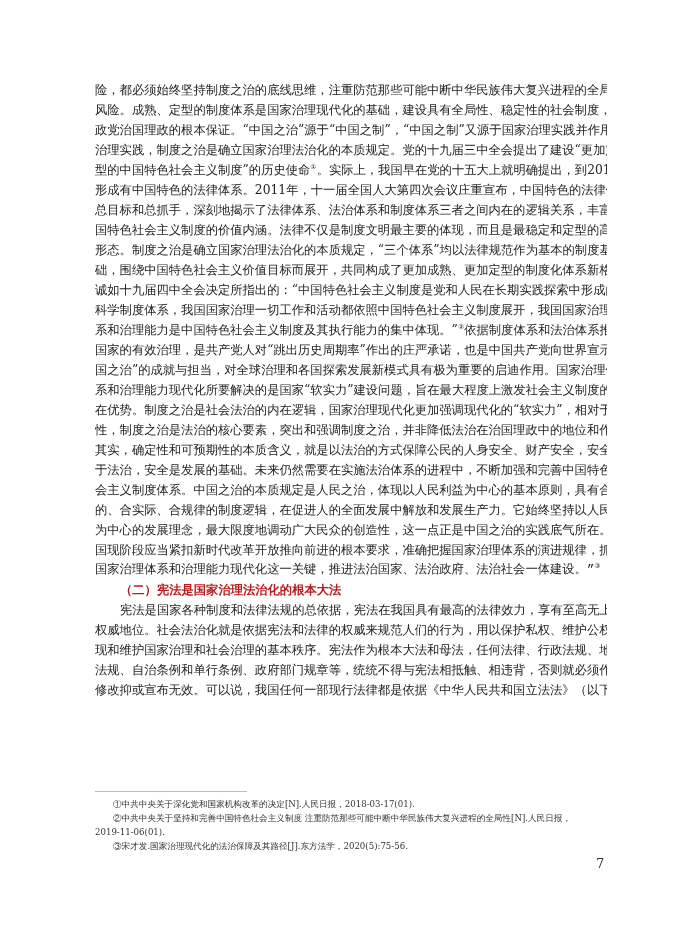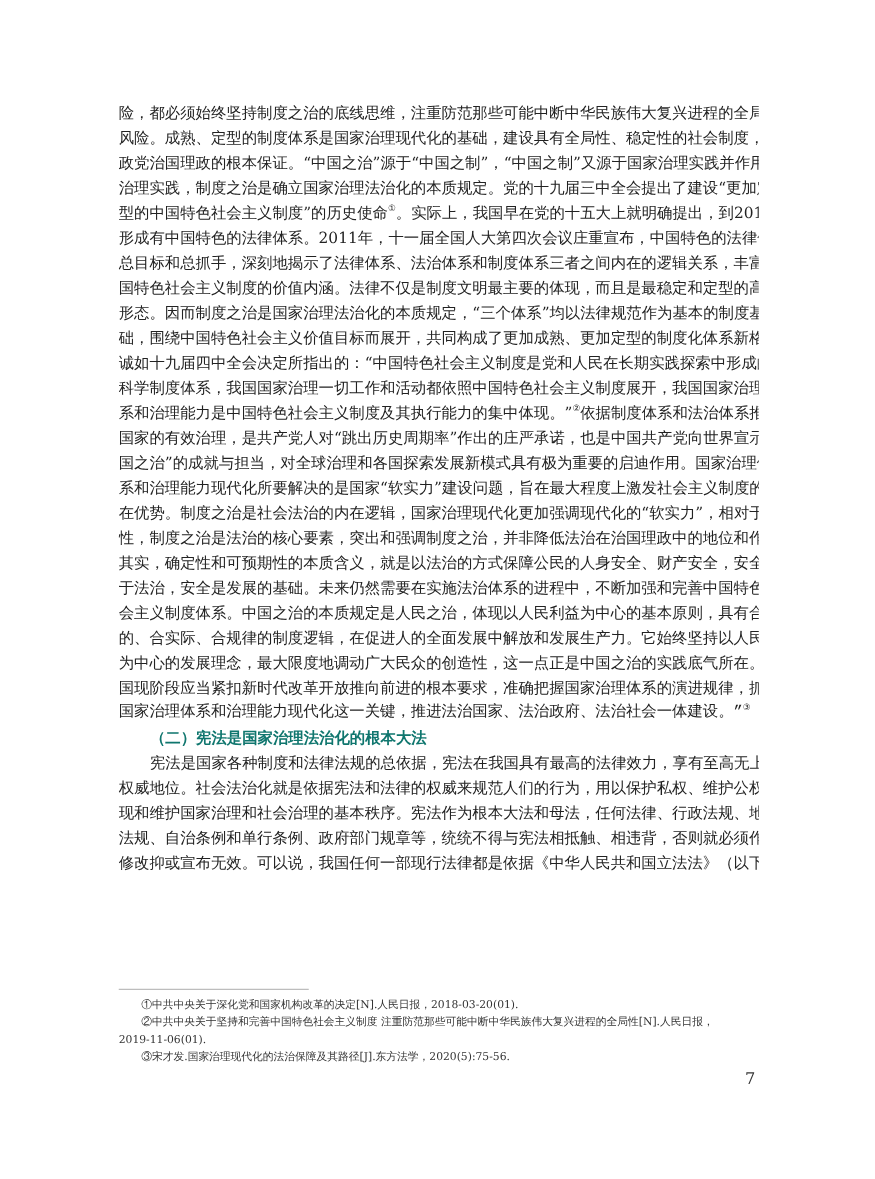--- a/index.html
+++ b/index.html
@@ -14,21 +14,21 @@
   }
   .line {
     display: block; white-space: nowrap; height: 20px; text-align: justify;
     text-align-last: justify; overflow: hidden;
   }
   .line.last { text-align-last: left; font-family: Liberation Mono, monospace; }
   .line.indent { padding-left: 25px; }
   .heading {
     display: block; height: 20px; padding-left: 25px;
     font-family: "DejaVu Sans", "Liberation Sans", sans-serif;
-    font-weight: bold; font-size: 12.3px; color: #0f766e; white-space: nowrap;
+    font-weight: bold; font-size: 12.3px; color: #b91c1c; white-space: nowrap;
   }
   sup { font-size: 7px; line-height: 0; vertical-align: 5px; }
   .fn-rule {
     position: absolute; left: 95px; top: 791px; width: 152px; height: 0;
     border-top: 1px solid #bdbdbd;
   }
   .footnotes {
     position: absolute; left: 95px; top: 797px; width: 512px;
     font-family: "DejaVu Serif", "Liberation Serif", serif;
     font-size: 8.6px; line-height: 14px; color: #333;
@@ -47,21 +47,21 @@
 <div class="page">
   <div class="body-text">
     <span class="line">险，都必须始终坚持制度之治的底线思维，注重防范那些可能中断中华民族伟大复兴进程的全局性</span>
     <span class="line">风险。成熟、定型的制度体系是国家治理现代化的基础，建设具有全局性、稳定性的社会制度，是执</span>
     <span class="line">政党治国理政的根本保证。“中国之治”源于“中国之制”，“中国之制”又源于国家治理实践并作用于</span>
     <span class="line">治理实践，制度之治是确立国家治理法治化的本质规定。党的十九届三中全会提出了建设“更加定</span>
     <span class="line"><span>型的中国特色社会主义制度”的历史使命</span><sup>①</sup><span>。实际上，我国早在党的十五大上就明确提出，到2010年</span></span>
     <span class="line">形成有中国特色的法律体系。2011年，十一届全国人大第四次会议庄重宣布，中国特色的法律体系</span>
     <span class="line">总目标和总抓手，深刻地揭示了法律体系、法治体系和制度体系三者之间内在的逻辑关系，丰富了中</span>
     <span class="line">国特色社会主义制度的价值内涵。法律不仅是制度文明最主要的体现，而且是最稳定和定型的高级</span>
-    <span class="line">形态。因而制度之治是国家治理法治化的本质规定，“三个体系”均以法律规范作为基本的制度基</span>
+    <span class="line">形态。制度之治是确立国家治理法治化的本质规定，“三个体系”均以法律规范作为基本的制度基</span>
     <span class="line">础，围绕中国特色社会主义价值目标而展开，共同构成了更加成熟、更加定型的制度化体系新格局。</span>
     <span class="line">诚如十九届四中全会决定所指出的：“中国特色社会主义制度是党和人民在长期实践探索中形成的</span>
     <span class="line">科学制度体系，我国国家治理一切工作和活动都依照中国特色社会主义制度展开，我国国家治理体</span>
     <span class="line"><span>系和治理能力是中国特色社会主义制度及其执行能力的集中体现。”</span><sup>②</sup><span>依据制度体系和法治体系推进</span></span>
     <span class="line">国家的有效治理，是共产党人对“跳出历史周期率”作出的庄严承诺，也是中国共产党向世界宣示“中</span>
     <span class="line">国之治”的成就与担当，对全球治理和各国探索发展新模式具有极为重要的启迪作用。国家治理体</span>
     <span class="line">系和治理能力现代化所要解决的是国家“软实力”建设问题，旨在最大程度上激发社会主义制度的潜</span>
     <span class="line">在优势。制度之治是社会法治的内在逻辑，国家治理现代化更加强调现代化的“软实力”，相对于四</span>
     <span class="line">性，制度之治是法治的核心要素，突出和强调制度之治，并非降低法治在治国理政中的地位和作用。</span>
     <span class="line">其实，确定性和可预期性的本质含义，就是以法治的方式保障公民的人身安全、财产安全，安全依赖</span>
@@ -77,20 +77,20 @@
     <span class="line indent">宪法是国家各种制度和法律法规的总依据，宪法在我国具有最高的法律效力，享有至高无上的</span>
     <span class="line">权威地位。社会法治化就是依据宪法和法律的权威来规范人们的行为，用以保护私权、维护公权，实</span>
     <span class="line">现和维护国家治理和社会治理的基本秩序。宪法作为根本大法和母法，任何法律、行政法规、地方性</span>
     <span class="line">法规、自治条例和单行条例、政府部门规章等，统统不得与宪法相抵触、相违背，否则就必须作出重大</span>
     <span class="line">修改抑或宣布无效。可以说，我国任何一部现行法律都是依据《中华人民共和国立法法》（以下简称</span>
   </div>
 
   <div class="fn-rule"></div>
 
   <div class="footnotes">
-    <span class="fn indent">①中共中央关于深化党和国家机构改革的决定[N].人民日报，2018-03-20(01).</span>
+    <span class="fn indent">①中共中央关于深化党和国家机构改革的决定[N].人民日报，2018-03-17(01).</span>
     <span class="fn indent">②中共中央关于坚持和完善中国特色社会主义制度 注重防范那些可能中断中华民族伟大复兴进程的全局性[N].人民日报，</span>
     <span class="fn">2019-11-06(01).</span>
     <span class="fn indent">③宋才发.国家治理现代化的法治保障及其路径[J].东方法学，2020(5):75-56.</span>
   </div>
 
   <div class="page-number">7</div>
 </div>
 
 </body></html>

